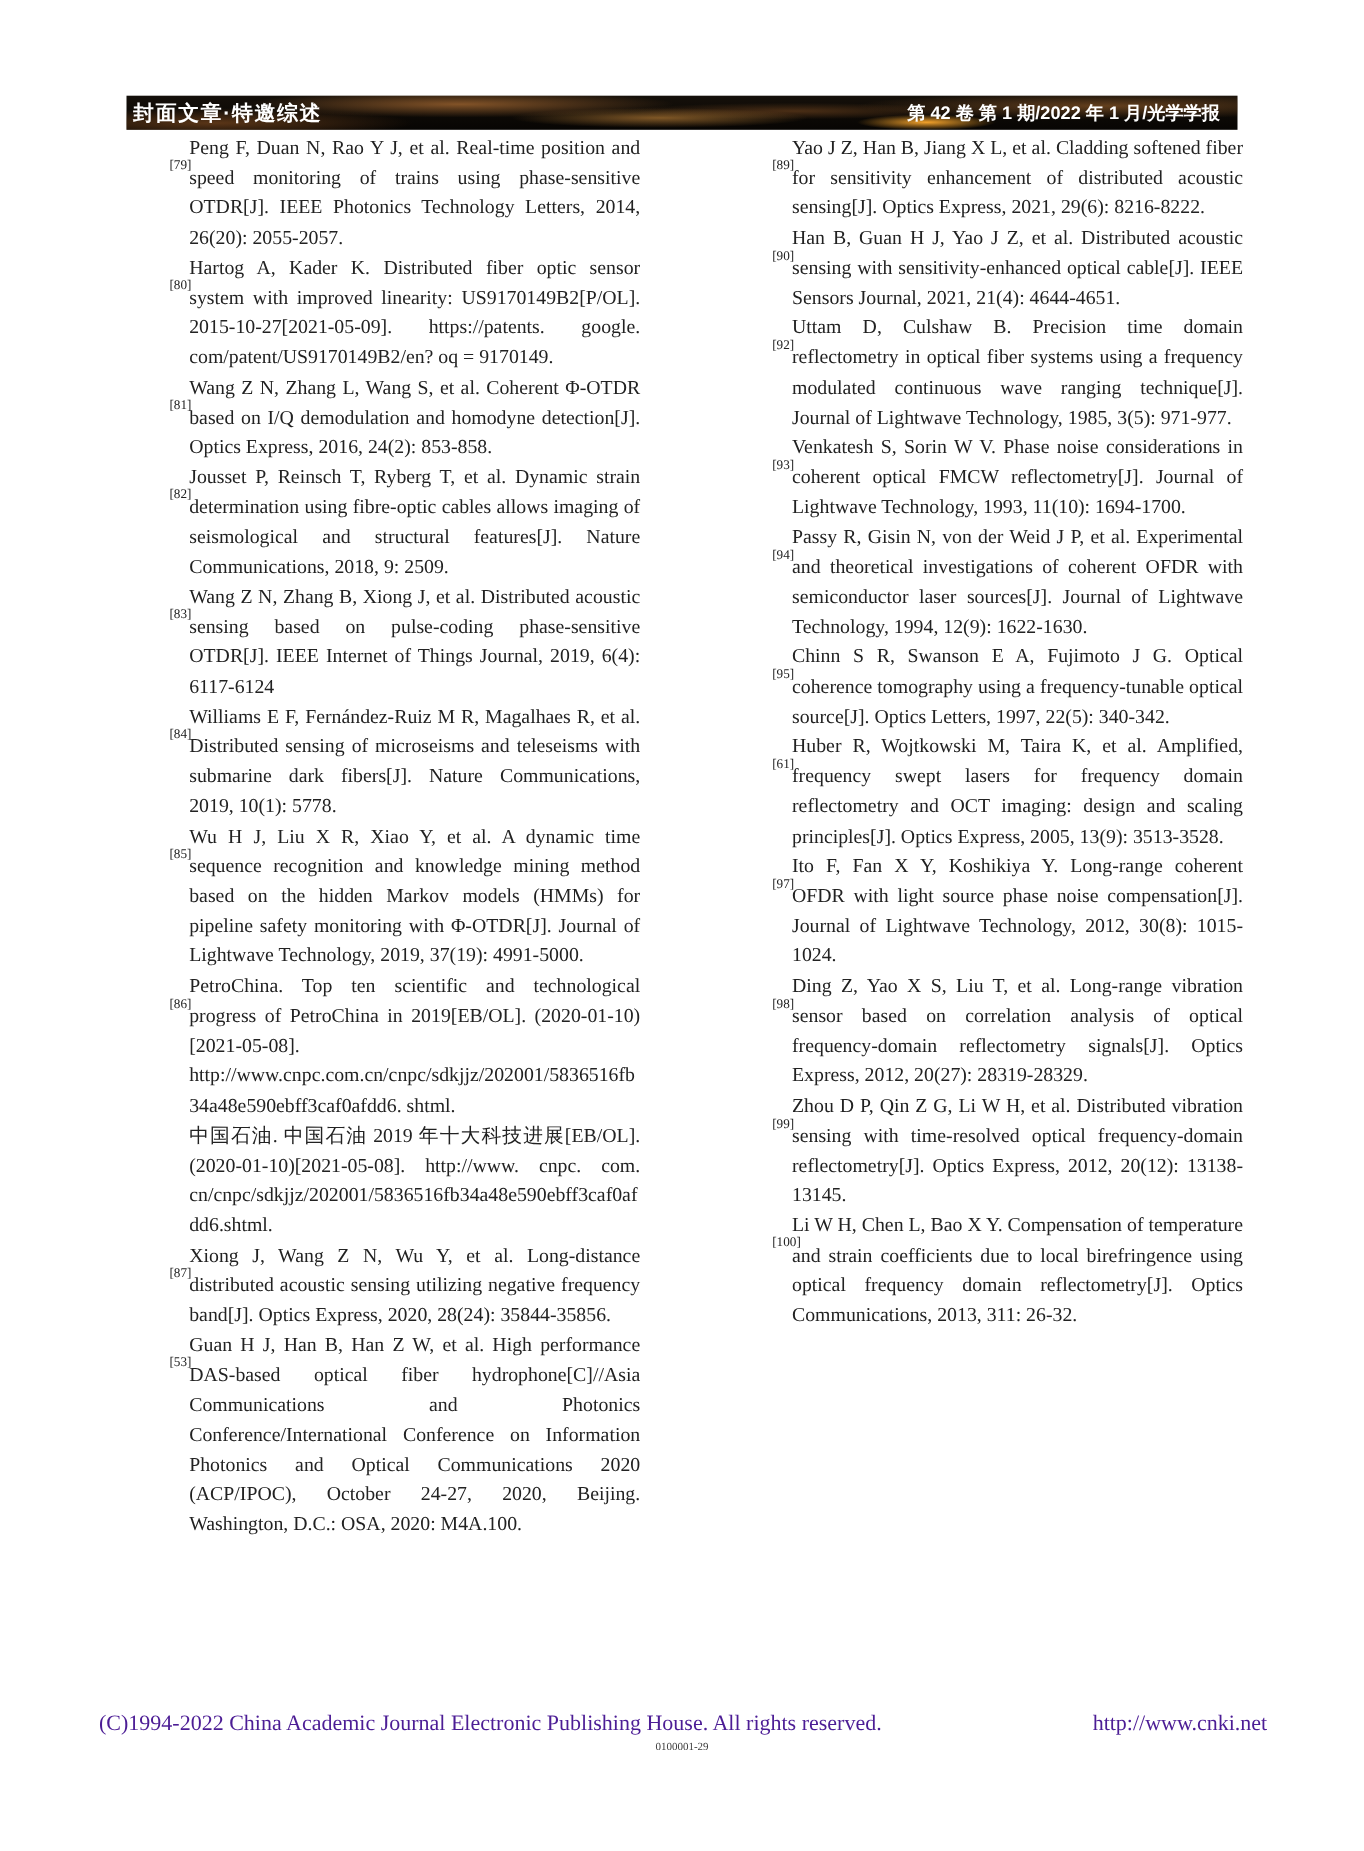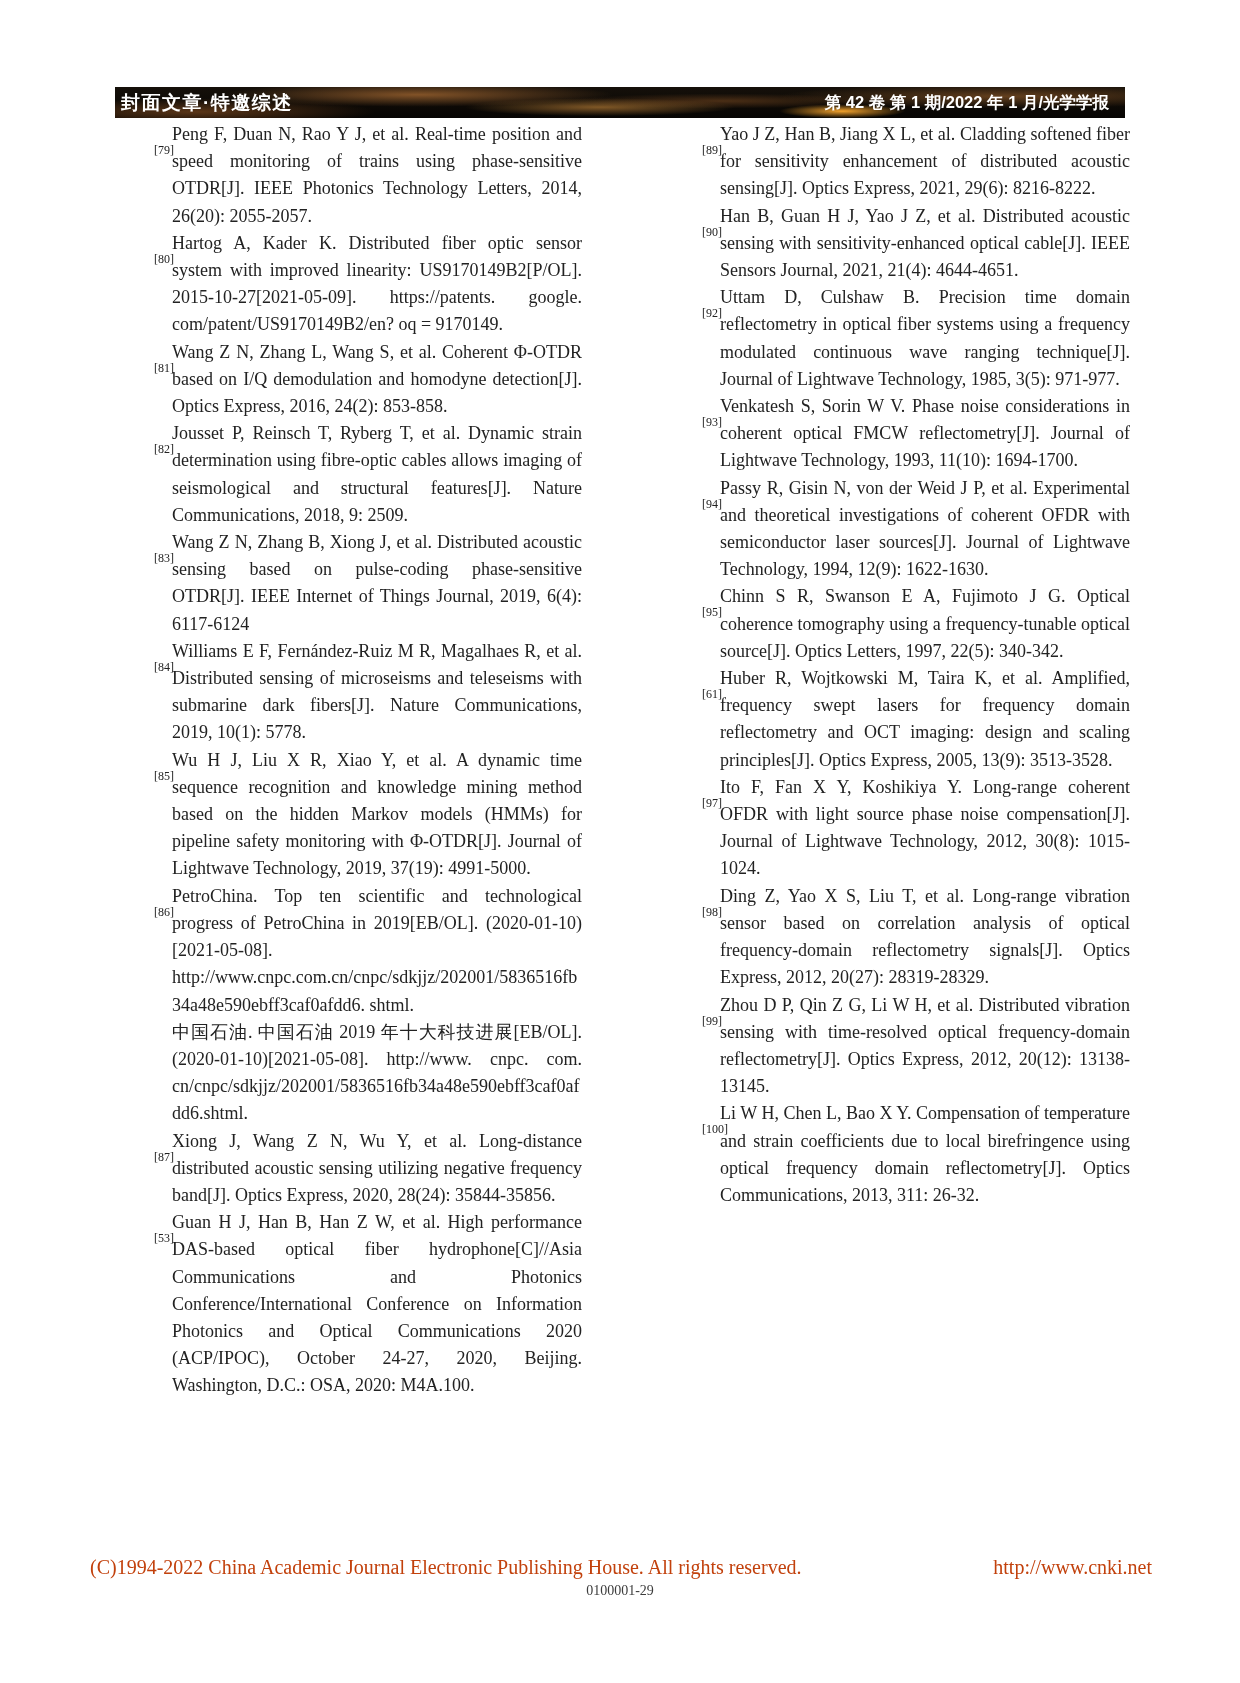--- a/index.html
+++ b/index.html
@@ -76,31 +76,31 @@
     overflow-wrap: break-word;
   }
 
   
   .footer-copy {
     position: absolute;
     left: 90px; top: 1556px;
     width: 1062px;
     display: flex;
     justify-content: space-between;
-    color: #c2410c;
+    color: #4c1d95;
     font-size: 20px;
     font-family: "Liberation Serif", serif;
     white-space: nowrap;
   }
   .page-num {
     position: absolute;
     left: 0; top: 1583px;
     width: 100%;
     text-align: center;
-    font-size: 14px;
+    font-size: 10px;
     color: #3c3c3c;
   }
 </style>
 </head>
 <body>
 
 <div class="header-bar">
   <span class="header-left">封面文章·特邀综述</span>
   <span class="header-right">第 42 卷 第 1 期/2022 年 1 月/光学学报</span>
 </div>

